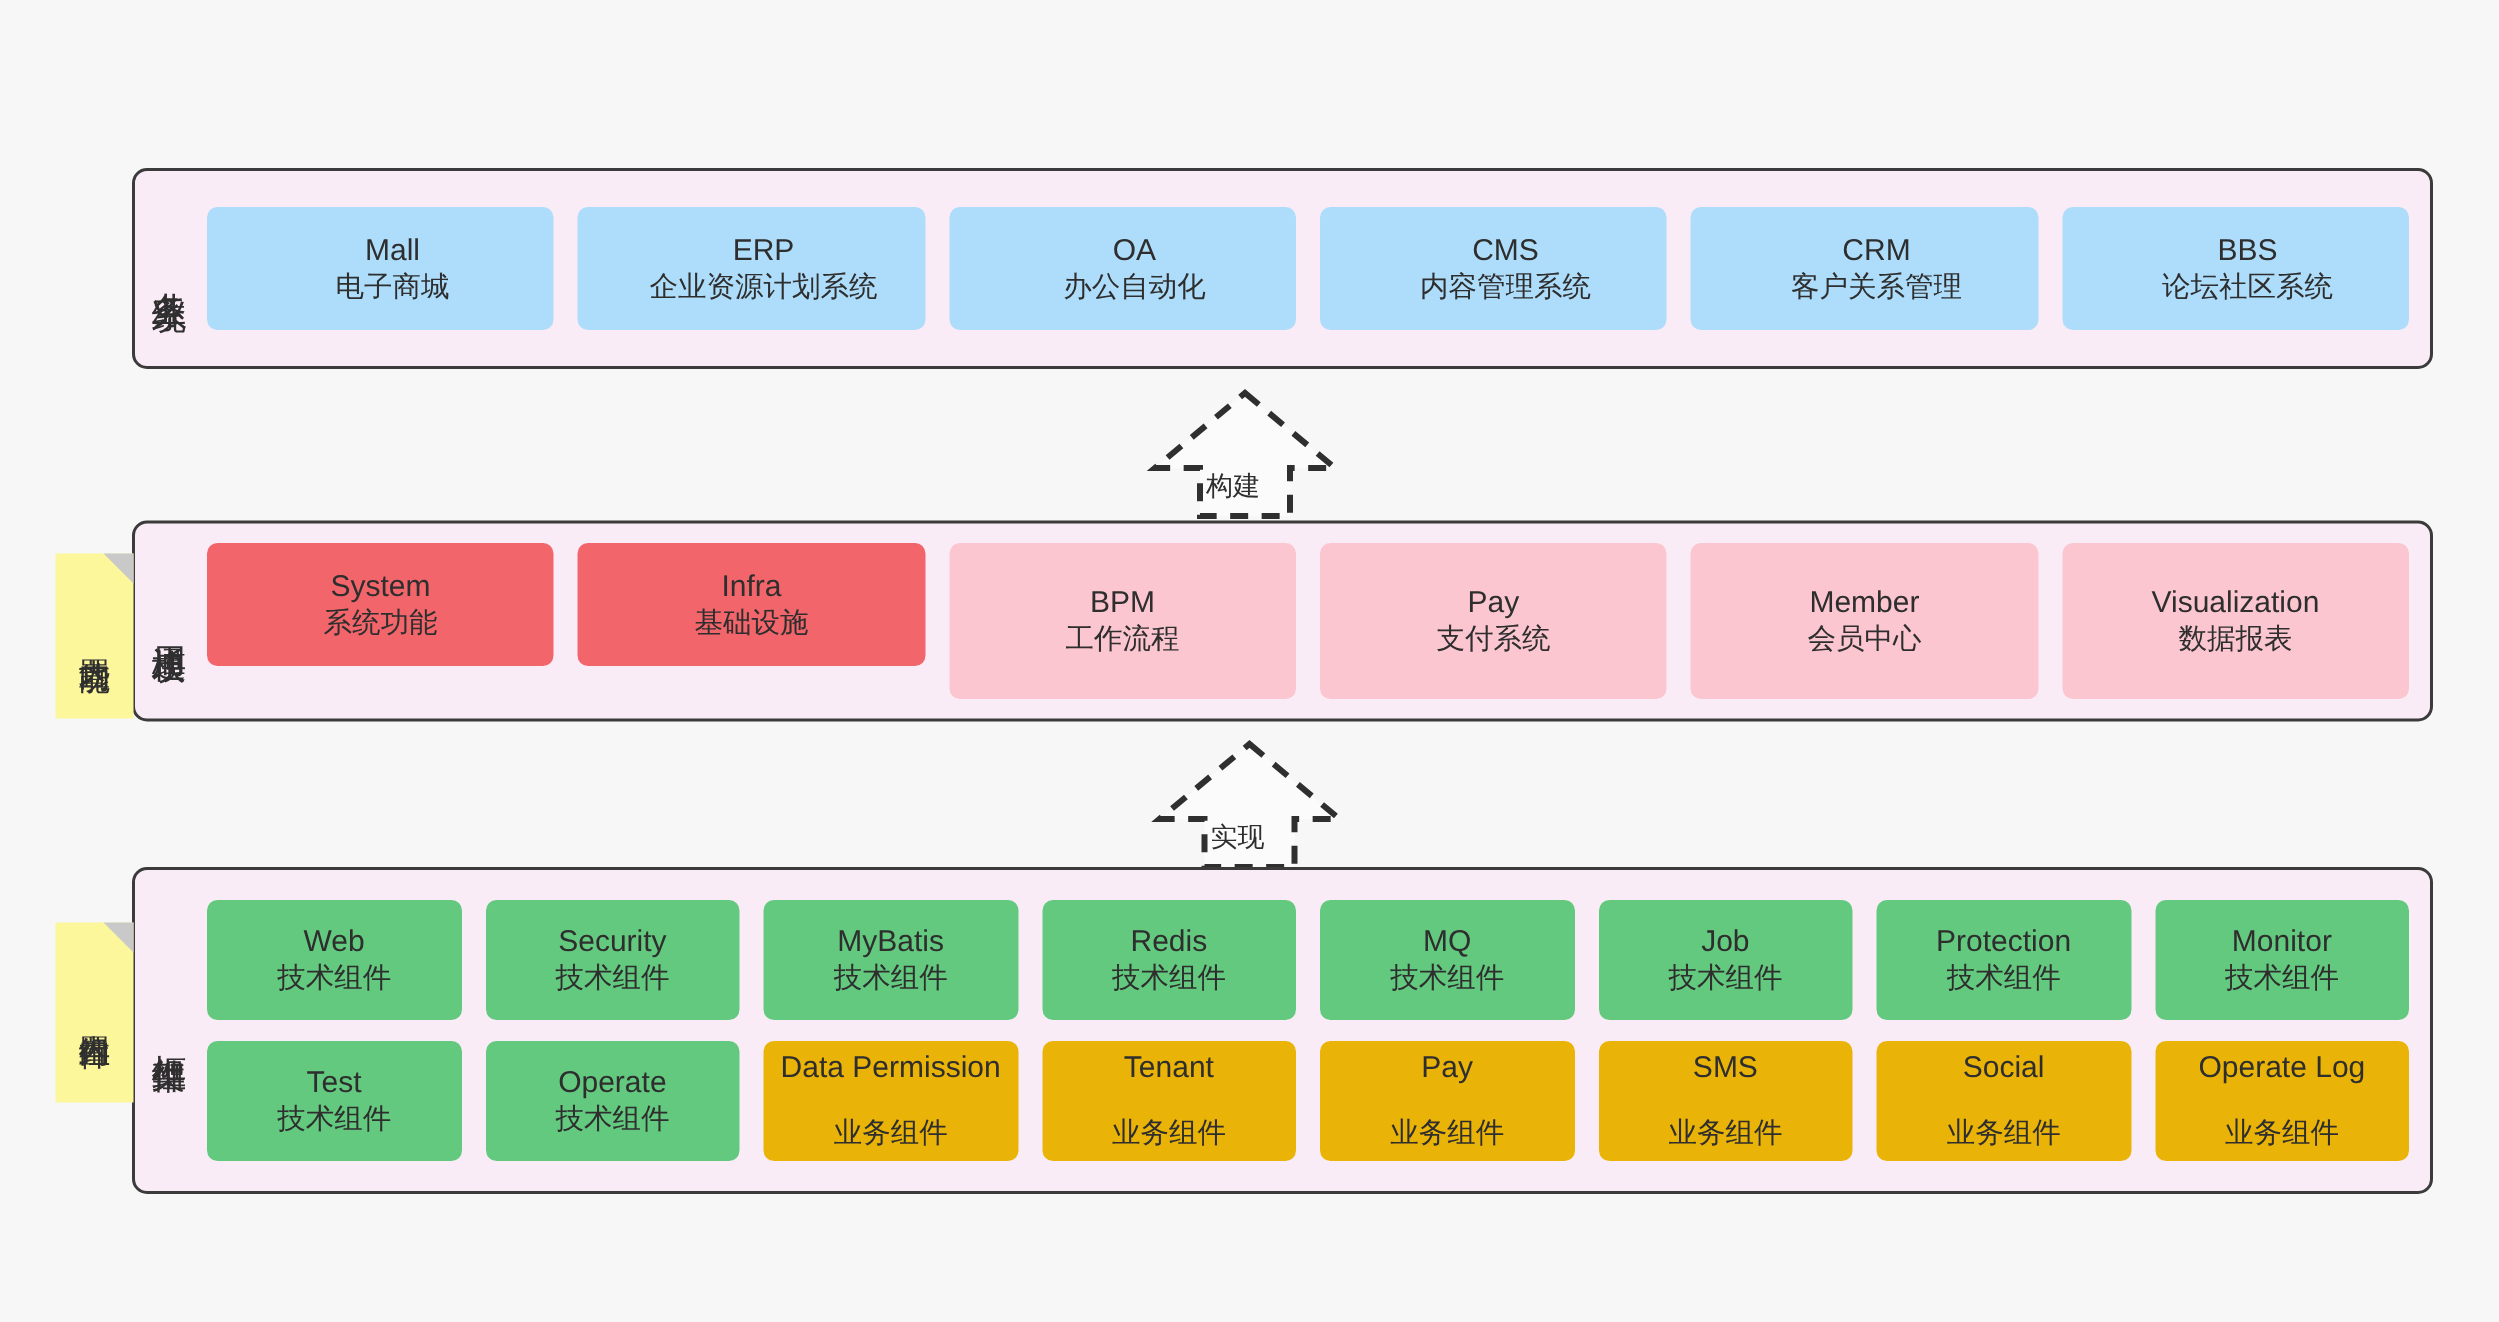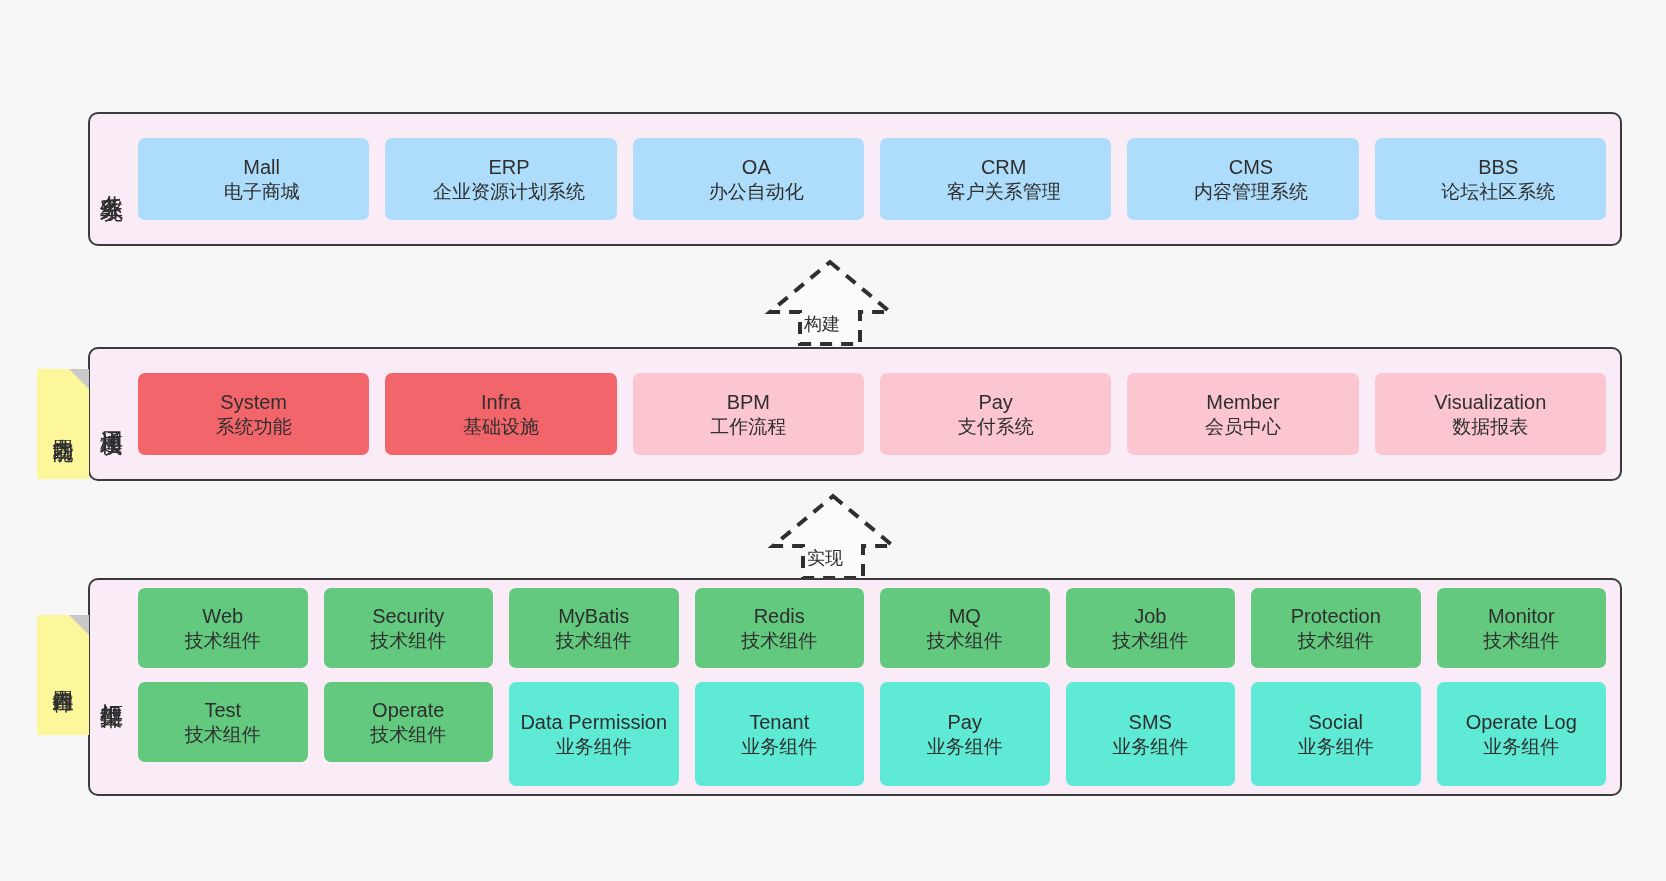--- a/index.html
+++ b/index.html
@@ -74,23 +74,23 @@
     line-height:1.25;
     font-family:"Liberation Sans","DejaVu Sans",sans-serif;
   }
   .card .cn{
     font-size:19px;
     line-height:1.25;
     font-family:Liberation Sans, sans-serif;
   }
   .card.blue{background:#aeddfb;height:82px;padding-left:20px;}
   .card.red{background:#f2666b;height:82px;}
-  .card.pink{background:#fbc6d0;height:82px;}
+  .card.pink{background:#fbc6d0;height:104px;}
   .card.green{background:#63c97f;height:80px;}
-  .card.lightgreen{background:#5eead4;height:104px;}
+  .card.lightgreen{background:#eab308;height:80px;justify-content:space-between;}
 
   
   .sticky{
     position:absolute;
     width:52px;
     background:#fbf79a;
     box-sizing:border-box;
     display:flex;
     align-items:center;
     justify-content:center;
@@ -138,26 +138,26 @@
         </div>
         <div class="card blue">
           <span class="en">ERP</span>
           <span class="cn">企业资源计划系统</span>
         </div>
         <div class="card blue">
           <span class="en">OA</span>
           <span class="cn">办公自动化</span>
         </div>
         <div class="card blue">
+          <span class="en">CMS</span>
+          <span class="cn">内容管理系统</span>
+        </div>
+        <div class="card blue">
           <span class="en">CRM</span>
           <span class="cn">客户关系管理</span>
-        </div>
-        <div class="card blue">
-          <span class="en">CMS</span>
-          <span class="cn">内容管理系统</span>
         </div>
         <div class="card blue">
           <span class="en">BBS</span>
           <span class="cn">论坛社区系统</span>
         </div>
       </div>
     </div>
   </div>
 
   <div class="arrow-wrap" style="left:750px;top:256px;width:160px;height:94px;">

